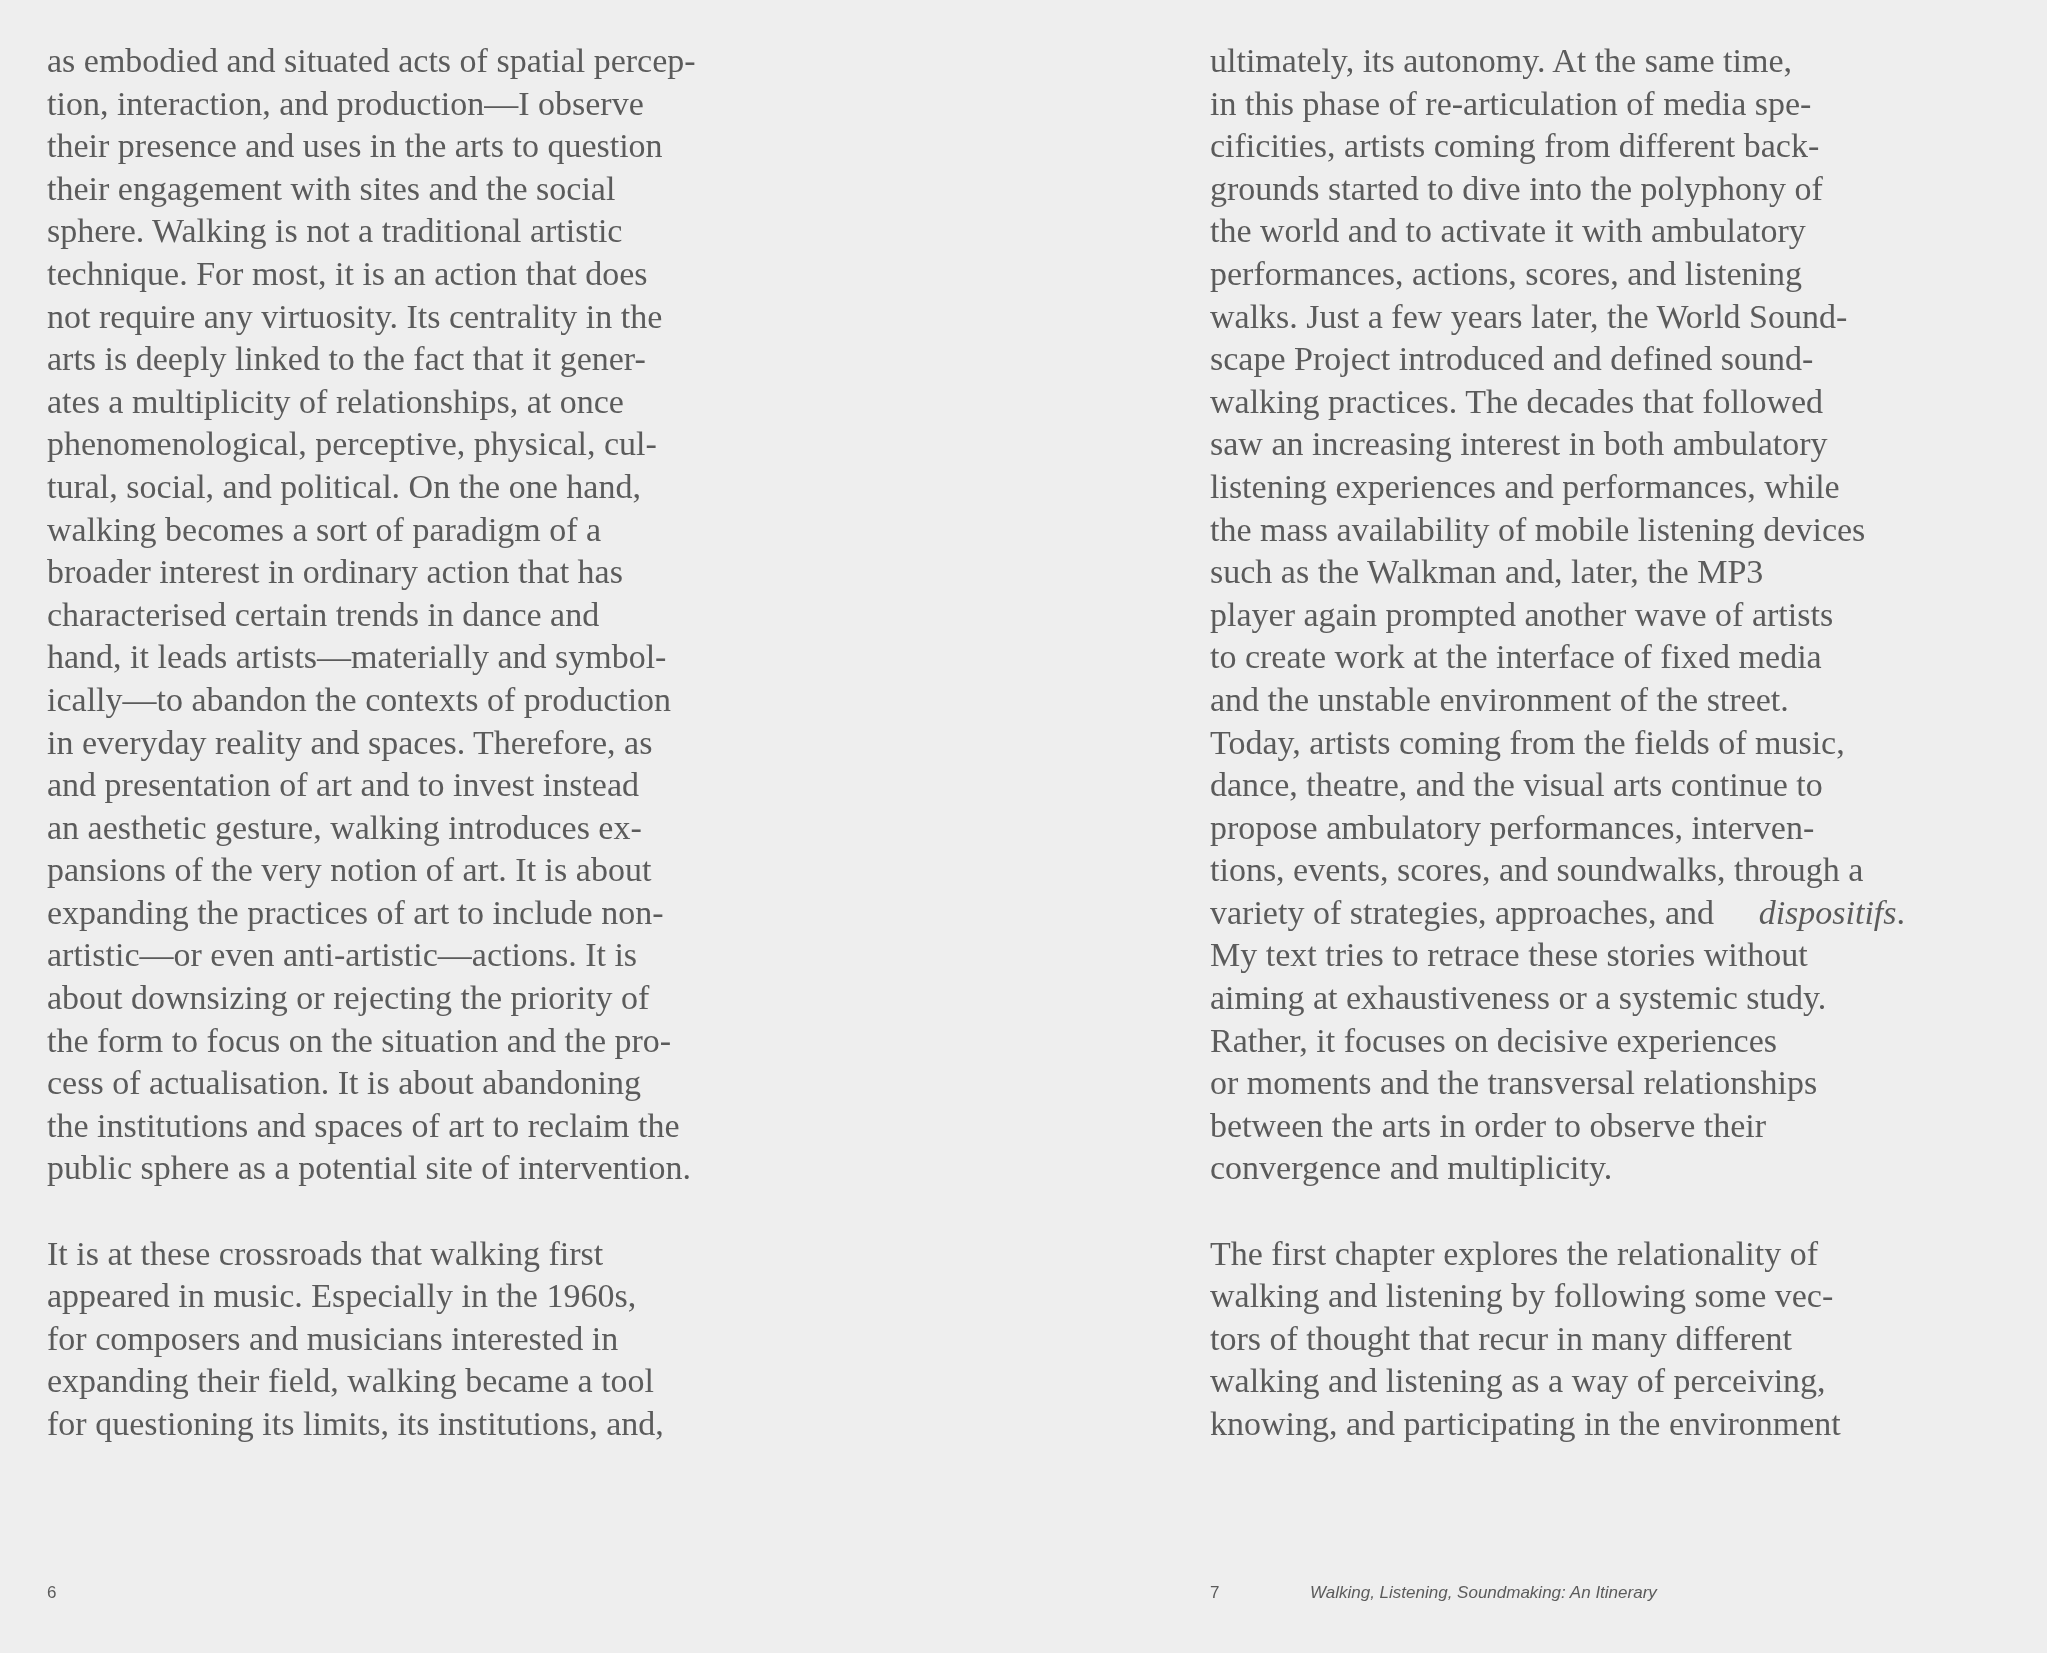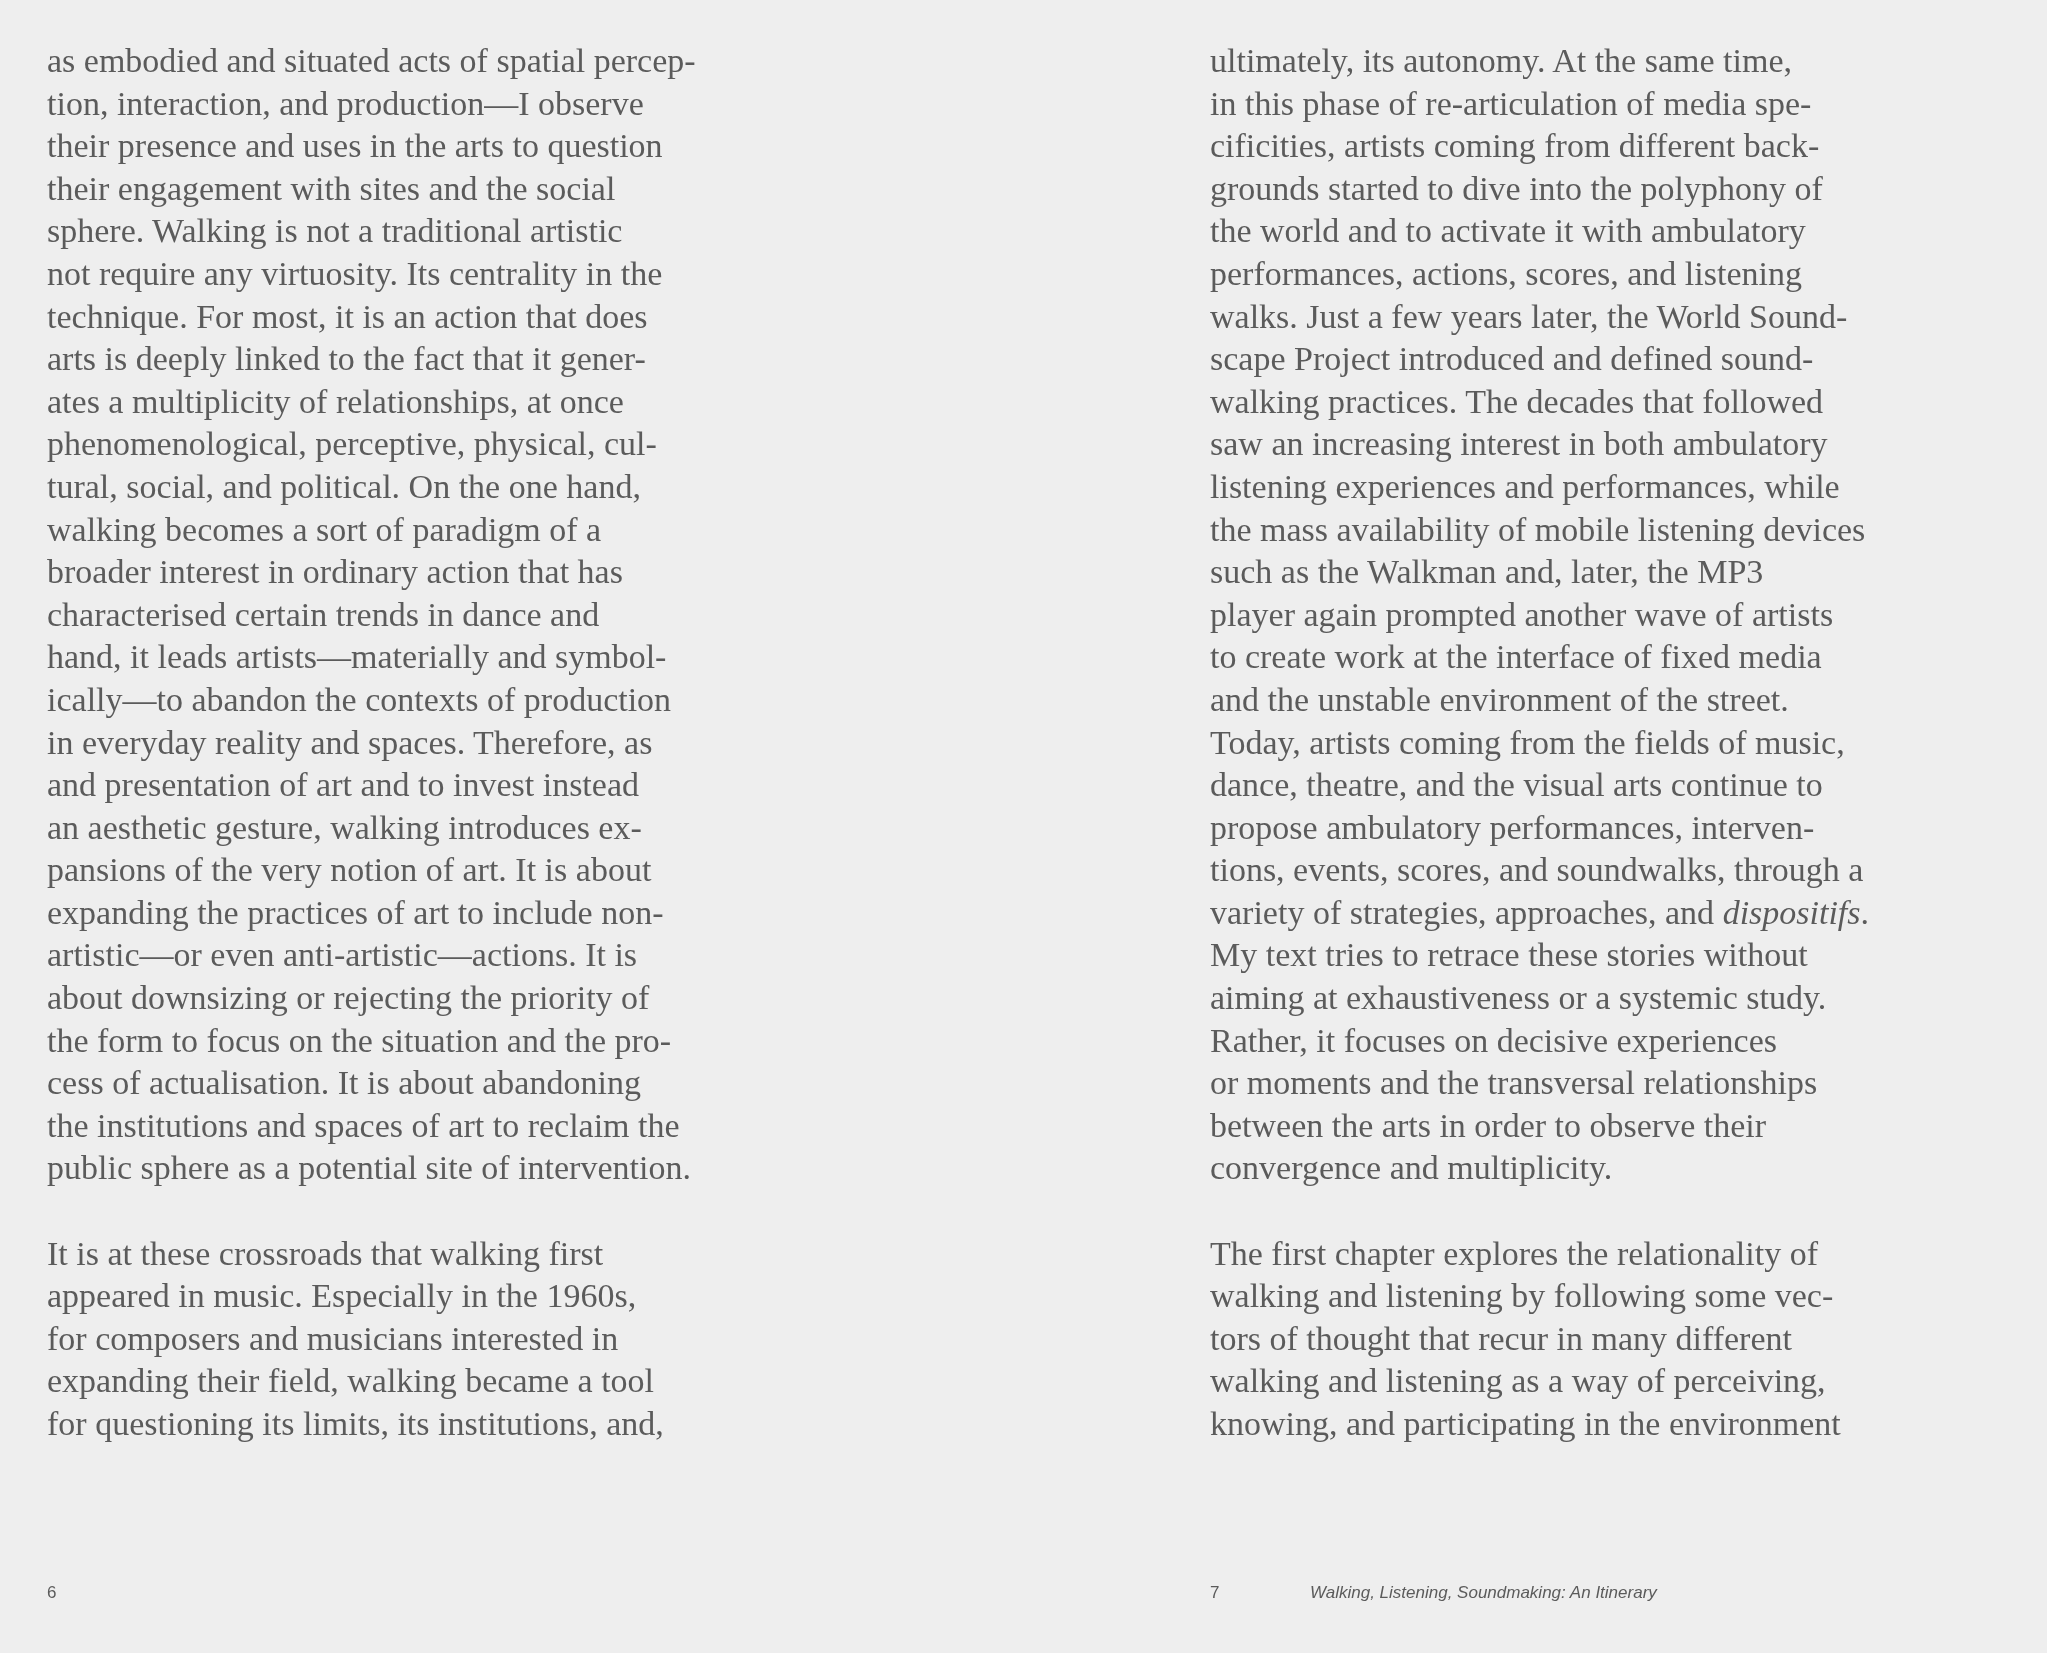--- a/index.html
+++ b/index.html
@@ -36,21 +36,21 @@
   .page-right .column { left: 187px; width: 810px; }
 
   .line {
     display: block;
     white-space: nowrap;
   }
   .para-gap {
     display: block;
     height: 42.6px;
   }
-  .italic { font-style: italic; }
+  .italic { font-style: italic; margin-left: 36px; }
 
   .footer {
     position: absolute;
     top: 1583px;
     font-family: "Liberation Sans", "DejaVu Sans", sans-serif;
     font-size: 17px;
     line-height: 20px;
     color: #5b5b5b;
     white-space: nowrap;
   }
@@ -62,22 +62,22 @@
 <body style="background: rgb(238, 238, 238); color: rgb(91, 91, 91);">
 
 <div class="page page-left">
   <div class="column">
     <div id="left-p0">
         <span class="line">as embodied and situated acts of spatial percep-</span>
         <span class="line">tion, interaction, and production—I observe</span>
         <span class="line">their presence and uses in the arts to question</span>
         <span class="line">their engagement with sites and the social</span>
         <span class="line">sphere. Walking is not a traditional artistic</span>
+        <span class="line">technique. For most, it is an action that does</span>
         <span class="line">not require any virtuosity. Its centrality in the</span>
-        <span class="line">technique. For most, it is an action that does</span>
         <span class="line">arts is deeply linked to the fact that it gener-</span>
         <span class="line">ates a multiplicity of relationships, at once</span>
         <span class="line">phenomenological, perceptive, physical, cul-</span>
         <span class="line">tural, social, and political. On the one hand,</span>
         <span class="line">walking becomes a sort of paradigm of a</span>
         <span class="line">broader interest in ordinary action that has</span>
         <span class="line">characterised certain trends in dance and</span>
         <span class="line">hand, it leads artists—materially and symbol-</span>
         <span class="line">ically—to abandon the contexts of production</span>
         <span class="line">in everyday reality and spaces. Therefore, as</span>

